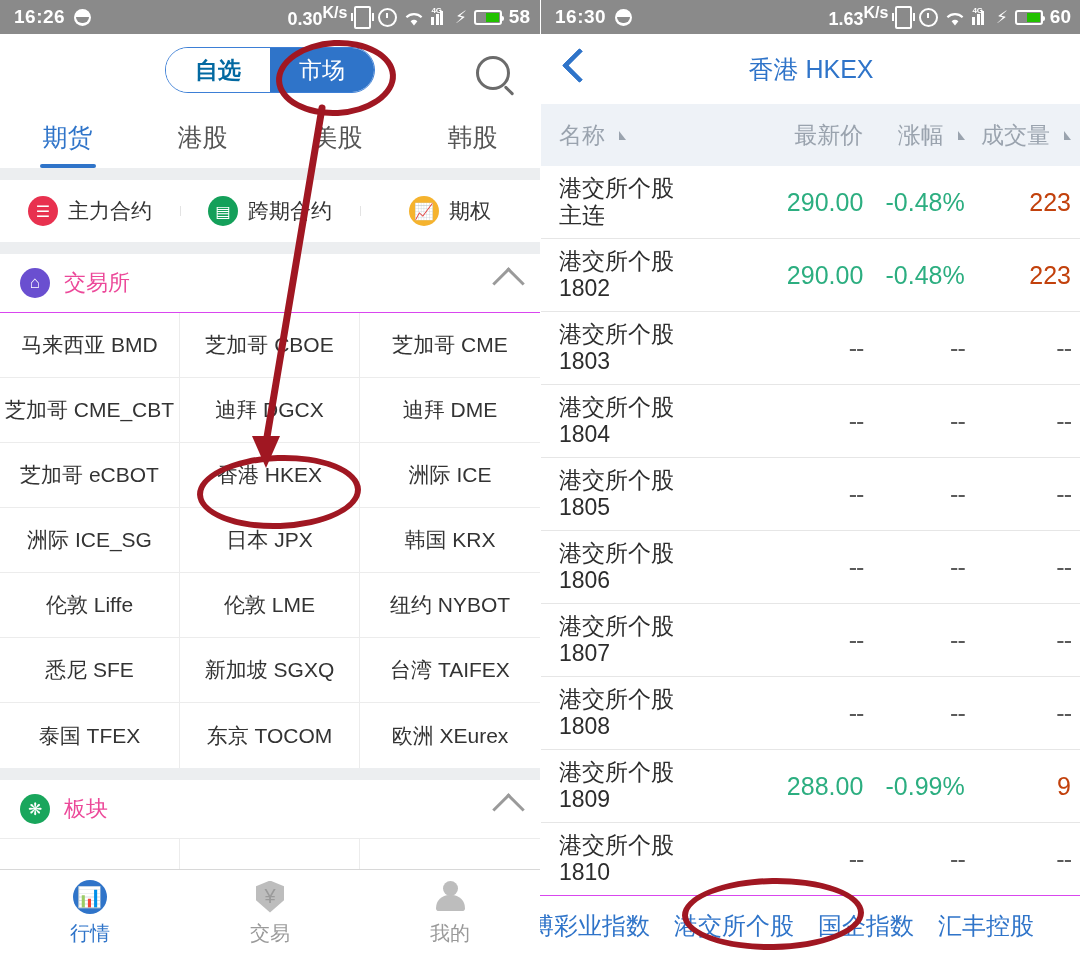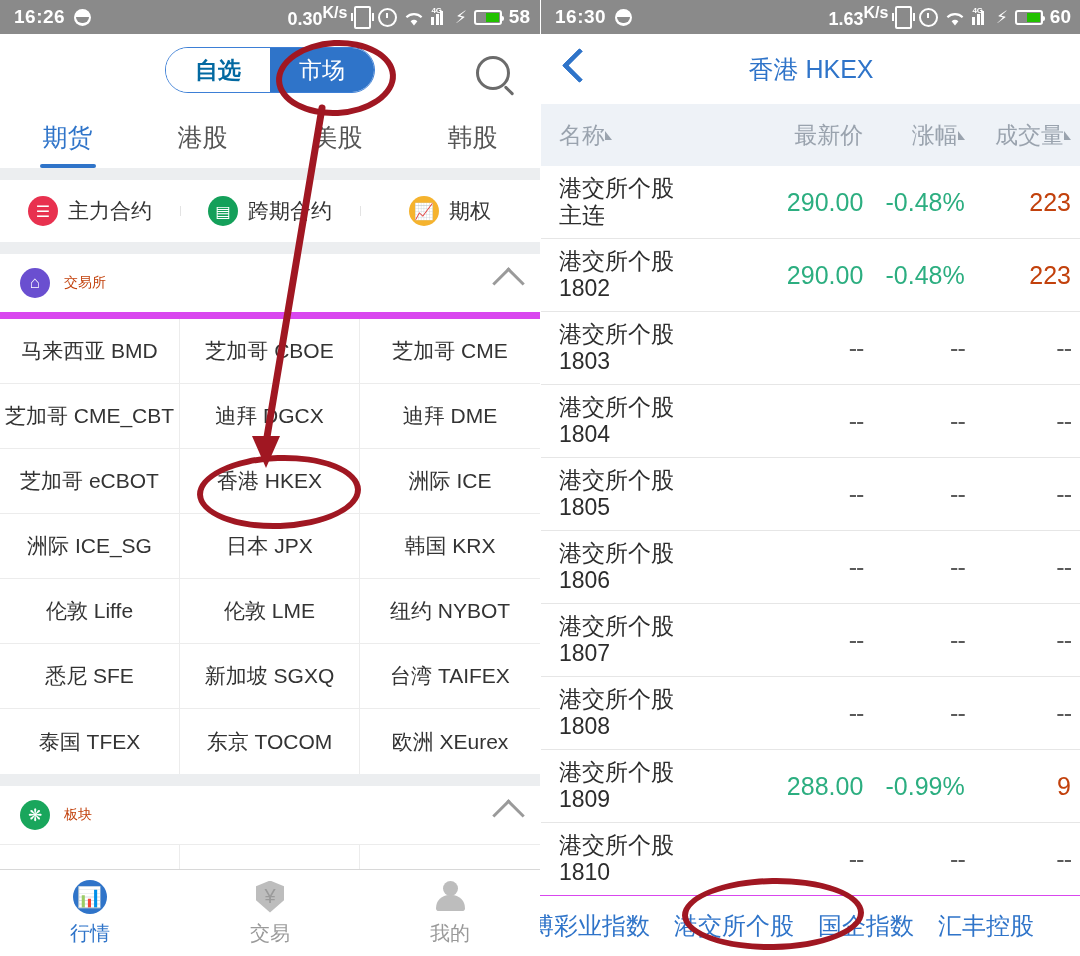--- a/index.html
+++ b/index.html
@@ -59,25 +59,25 @@
   .qic{width:30px;height:30px;border-radius:50%;display:flex;align-items:center;justify-content:center;color:#fff;font-size:16px;flex:none;}
   .qic-main{background:#e8314f;}
   .qic-cal{background:#14a05a;}
   .qic-opt{background:#f5b32e;}
 
   
   .sec-head{height:58px;display:flex;align-items:center;background:#fff;padding:0 20px;}
   .sec-ic{width:30px;height:30px;border-radius:50%;display:flex;align-items:center;justify-content:center;color:#fff;font-size:17px;margin-right:14px;}
   .sec-ic.house{background:#6a4fd0;}
   .sec-ic.board{background:#19a65c;}
-  .sec-title{font-size:14px;color:#c2410c;}
+  .sec-title{font-size:22px;color:#ec4899;}
   .chev{margin-left:auto;width:20px;height:20px;border-left:3px solid #9a9a9a;border-top:3px solid #9a9a9a;transform:rotate(45deg);}
 
   
-  .grid{display:grid;grid-template-columns:1fr 1fr 1fr;background:#fff;border-top:7px solid #d946ef;}
+  .grid{display:grid;grid-template-columns:1fr 1fr 1fr;background:#fff;border-top:1px solid #d946ef;}
   .cell{height:65px;display:flex;align-items:center;justify-content:center;font-size:21px;color:#333;
         border-bottom:1px solid #ececec;border-right:1px solid #ececec;box-sizing:border-box;white-space:nowrap;}
   .cell:nth-child(3n){border-right:none;}
   .grid .cell:nth-last-child(-n+3){border-bottom:none;}
 
   
   .l-bottom{position:absolute;left:0;bottom:0;width:540px;height:86px;background:#fff;border-top:1px solid #d8d8d8;display:flex;}
   .btab{flex:1;display:flex;flex-direction:column;align-items:center;justify-content:center;gap:6px;}
   .btab span{font-size:20px;color:#9a9a9a;}
   .btab.active span{color:#2f74c9;}
@@ -87,21 +87,21 @@
             clip-path:polygon(50% 0,100% 18%,100% 62%,50% 100%,0 62%,0 18%);}
   .bi-me{width:32px;height:32px;position:relative;}
   .bi-me:before{content:"";position:absolute;left:9px;top:0;width:15px;height:15px;border-radius:50%;background:#bdbdbd;}
   .bi-me:after{content:"";position:absolute;left:2px;bottom:2px;width:29px;height:16px;border-radius:14px 14px 3px 3px;background:#bdbdbd;}
 
   
   .r-header{height:70px;display:flex;align-items:center;justify-content:center;position:relative;background:#fff;}
   .back{position:absolute;left:26px;top:19px;width:20px;height:20px;border-left:5px solid #2f74c9;border-bottom:5px solid #2f74c9;transform:rotate(45deg);border-radius:2px;}
   .r-title{font-size:25px;color:#2f74c9;}
   .thead{height:62px;background:#eef2f7;display:flex;align-items:center;font-size:23px;color:#9aa3ae;}
-  .th{display:flex;align-items:center;gap:0;}
+  .th{display:flex;align-items:center;gap:14px;}
   .th i{width:0;height:0;border-left:7px solid transparent;border-bottom:9px solid #9aa3ae;display:inline-block;transform:scaleX(-1);}
   .c-name{width:180px;padding-left:18px;}
   .c-price{width:135px;justify-content:flex-end;text-align:center;}
   .c-chg{width:105px;justify-content:flex-end;}
   .c-vol{width:110px;justify-content:flex-end;padding-right:10px;}
   .trow{height:72px;display:flex;align-items:center;border-bottom:1px solid #e6e6e6;font-size:23px;}
   .tname{width:180px;padding-left:18px;color:#2c2c2c;line-height:1.18;}
   .tval{font-size:25px;color:#c2410c;}
   .tval.up{color:#2cae80;}
   .tval.dash{color:#5a5a5a;letter-spacing:-1px;}

